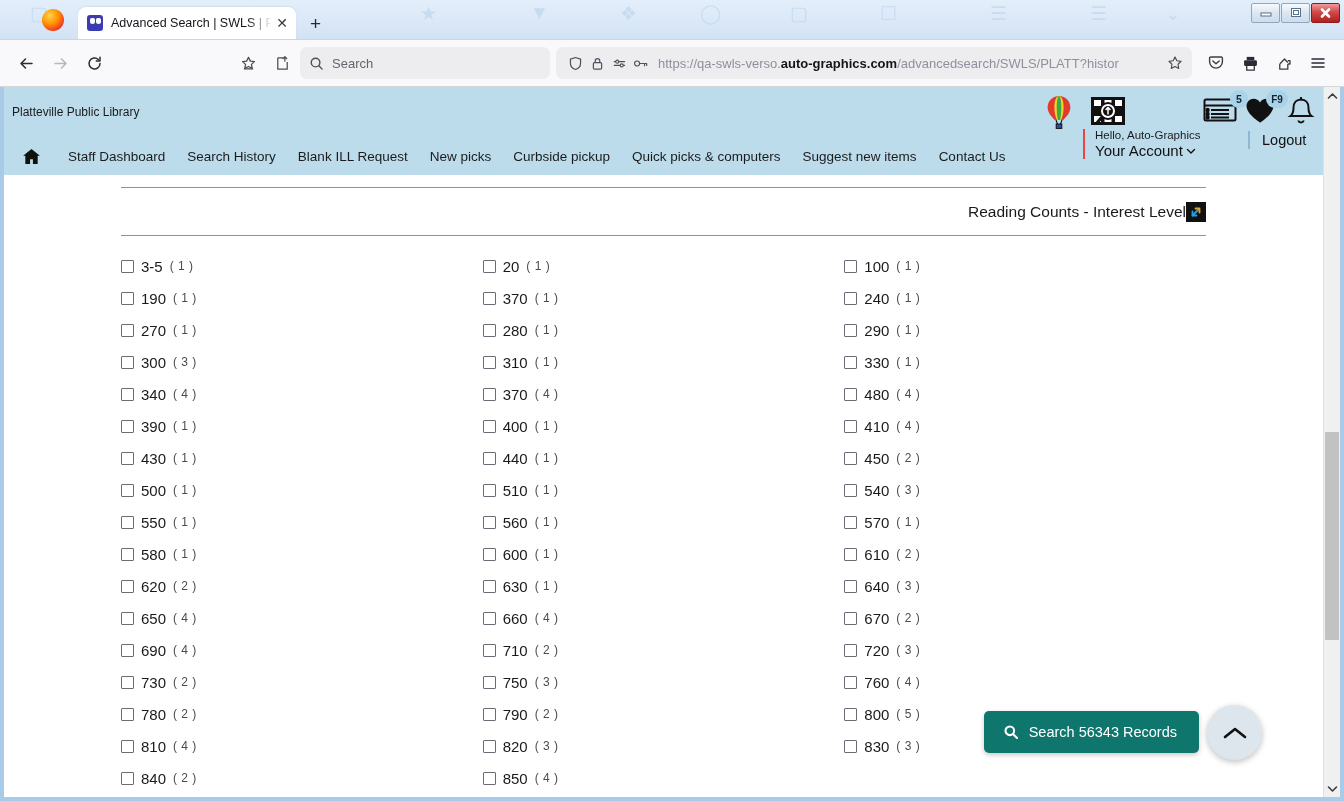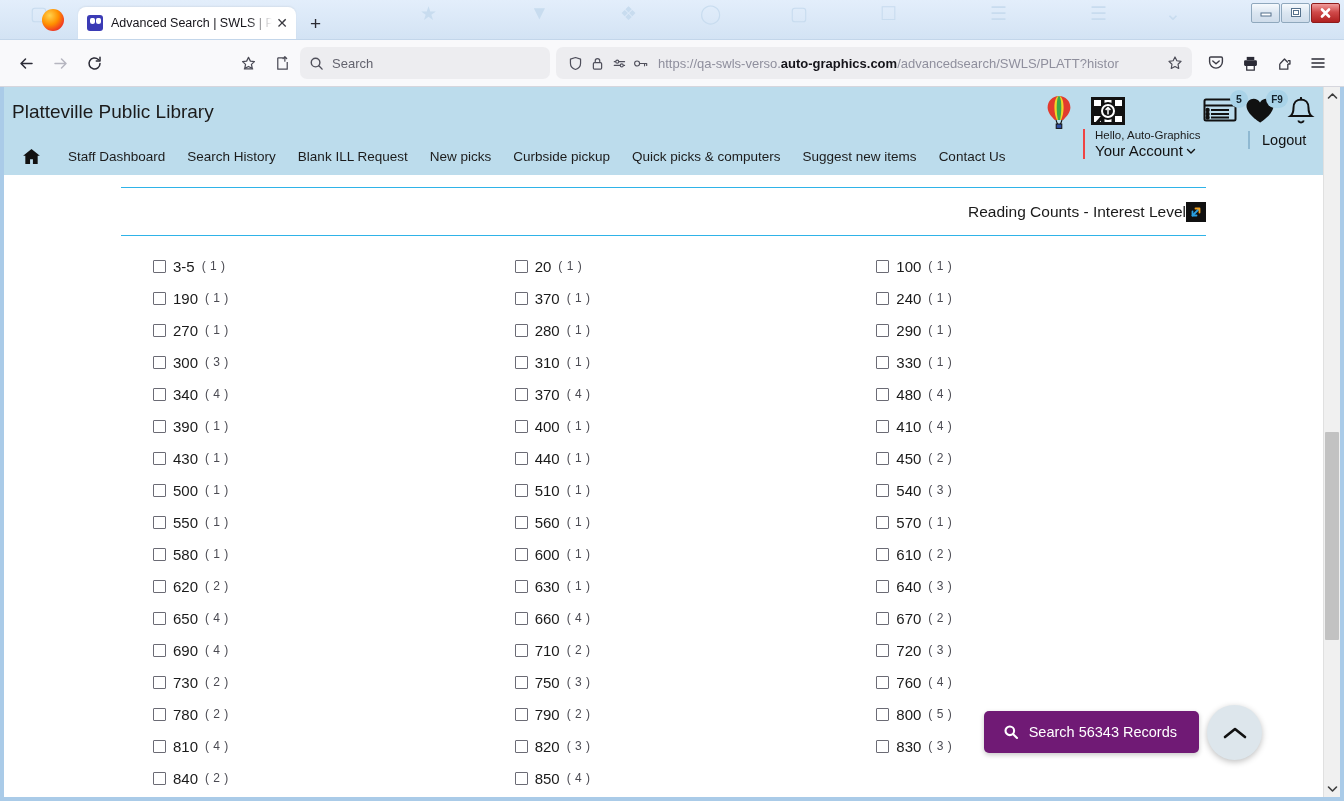--- a/index.html
+++ b/index.html
@@ -130,21 +130,21 @@
     border-bottom: 4px solid #aacbe8;
   }
   #page { flex: 1; position: relative; overflow: hidden; background: #fff; }
 
   
   #site-header {
     background: #bcdcec; height: 88px; position: relative;
   }
   #header-top { height: 50px; display: flex; align-items: center; position: relative; }
   #library-name {
-    font-size: 19px; color: #1b1b1b; padding-left: 8px; white-space: nowrap;
+    font-size: 12px; color: #1b1b1b; padding-left: 8px; white-space: nowrap;
   }
   #search-widget {
     position: absolute; left: 341px; top: 97px;
     display: flex; align-items: center; height: 36px;
   }
   #headings-select {
     width: 152px; height: 36px; background: #8fc7e0;
     border-radius: 18px 0 0 18px;
     display: flex; align-items: center; justify-content: space-between;
     padding: 0 11px 0 20px; font-size: 13.5px; color: #17202a;
@@ -220,33 +220,33 @@
   #expand-icon {
     width: 20px; height: 20px; background: #111;
     display: flex; align-items: center; justify-content: center;
   }
   #facet-grid {
     margin: 0 117px; padding-top: 14px;
     display: grid; grid-template-columns: repeat(3, 1fr);
     column-gap: 0; row-gap: 0;
   }
   .facet-item {
-    display: flex; align-items: center; height: 32px; gap: 7px; margin-left: 32px;
+    display: flex; align-items: center; height: 32px; gap: 7px;
   }
   .fcheck {
     width: 13px; height: 13px; border: 1.3px solid #6b6b75;
     background: #fff; border-radius: 1px; flex: none;
   }
   .flabel { font-size: 15px; color: #1a1a1a; }
   .fcount { font-size: 12px; color: #4a4a52; letter-spacing: .5px; }
 
   
   #search-records-btn {
     position: absolute; right: 124px; bottom: 44px;
-    height: 42px; background: #701a75; border-radius: 5px;
+    height: 42px; background: #0f766e; border-radius: 5px;
     display: flex; align-items: center; gap: 10px;
     padding: 0 22px 0 19px; color: #fff; font-size: 14.5px;
     box-shadow: 0 2px 5px rgba(0,0,0,.22);
   }
   #scroll-top-btn {
     position: absolute; right: 61px; bottom: 37px;
     width: 55px; height: 55px; border-radius: 50%;
     background: #dde6ec;
     display: flex; align-items: center; justify-content: center;
     box-shadow: 0 2px 6px rgba(0,0,0,.25);

